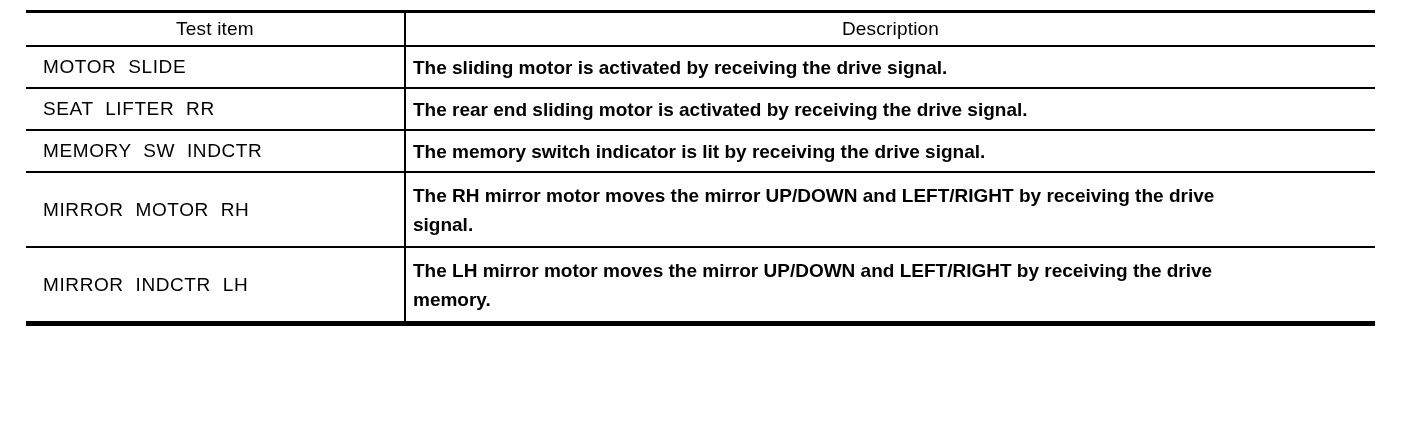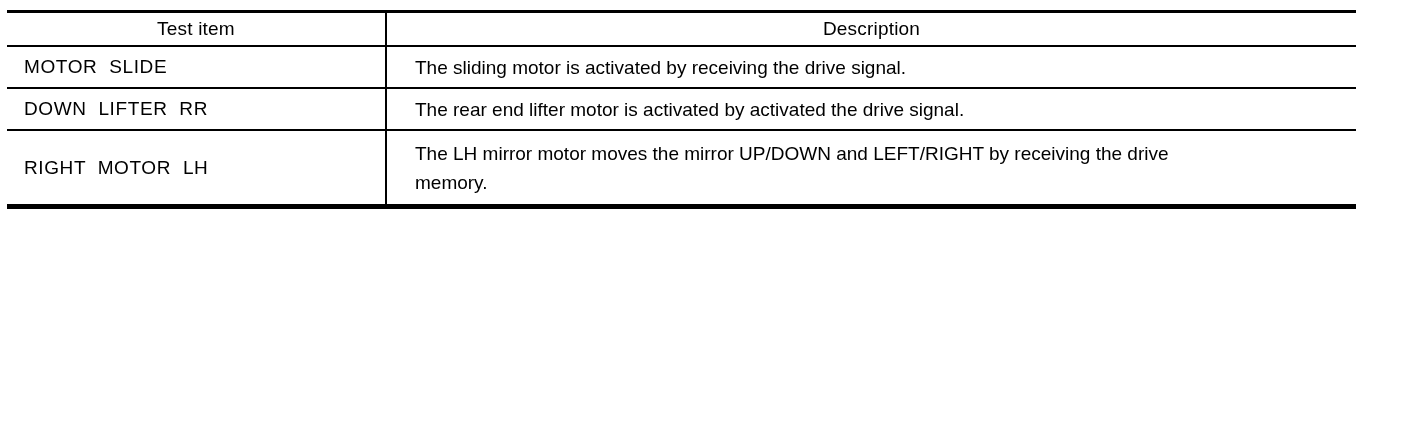--- a/index.html
+++ b/index.html
@@ -13,21 +13,21 @@
     color: #000000;
   }
   .page {
     position: relative;
     width: 1408px;
     height: 424px;
     background: #ffffff;
   }
   table.spec-table {
     position: absolute;
-    left: 7px;
+    left: 26px;
     top: 10px;
     width: 1349px;
     border-collapse: collapse;
     table-layout: fixed;
     border-top: 3px solid #000000;
     border-bottom: 5px solid #000000;
     border-left: none;
     border-right: none;
   }
   col.col-item { width: 379px; }
@@ -51,25 +51,26 @@
   td.cell-item, th.hdr-item {
     border-right: 2px solid #000000;
   }
   td.cell-item {
     padding-left: 17px;
     word-spacing: 6px;
     letter-spacing: 0.6px;
     height: 40px;
   }
   td.cell-desc {
-    padding-left: 28px;
+    padding-left: 7px;
     padding-right: 8px;
     line-height: 29px;
     white-space: pre-line;
     height: 40px;
+    font-weight: bold;
   }
   tr.row-tall td { height: 73px; }
 </style>
 </head>
 <body>
 
 <div class="page">
   <table class="spec-table">
     <colgroup>
       <col class="col-item">
@@ -80,23 +81,32 @@
         <th class="hdr hdr-item">Test item</th>
         <th class="hdr hdr-desc">Description</th>
       </tr>
     </thead>
     <tbody>
       <tr>
         <td class="cell-item">MOTOR SLIDE</td>
         <td class="cell-desc">The sliding motor is activated by receiving the drive signal.</td>
       </tr>
       <tr>
-        <td class="cell-item">DOWN LIFTER RR</td>
-        <td class="cell-desc">The rear end lifter motor is activated by activated the drive signal.</td>
+        <td class="cell-item">SEAT LIFTER RR</td>
+        <td class="cell-desc">The rear end sliding motor is activated by receiving the drive signal.</td>
+      </tr>
+      <tr>
+        <td class="cell-item">MEMORY SW INDCTR</td>
+        <td class="cell-desc">The memory switch indicator is lit by receiving the drive signal.</td>
       </tr>
       <tr class="row-tall">
-        <td class="cell-item">RIGHT MOTOR LH</td>
+        <td class="cell-item">MIRROR MOTOR RH</td>
+        <td class="cell-desc">The RH mirror motor moves the mirror UP/DOWN and LEFT/RIGHT by receiving the drive
+signal.</td>
+      </tr>
+      <tr class="row-tall">
+        <td class="cell-item">MIRROR INDCTR LH</td>
         <td class="cell-desc">The LH mirror motor moves the mirror UP/DOWN and LEFT/RIGHT by receiving the drive
 memory.</td>
       </tr>
     </tbody>
   </table>
 </div>
 
 </body></html>

